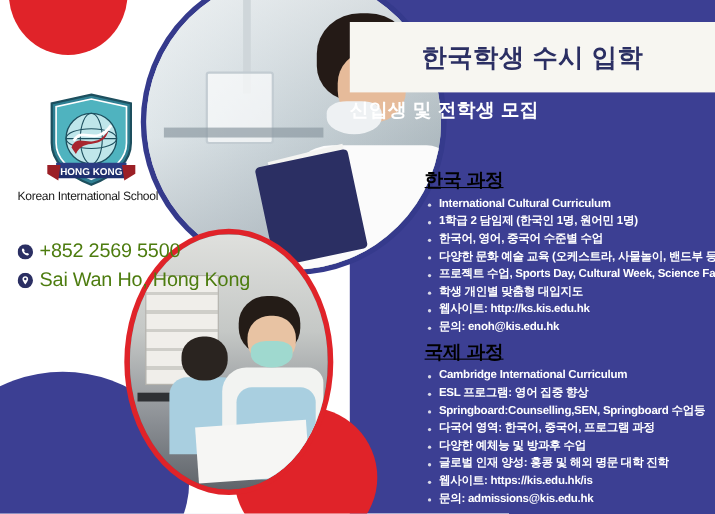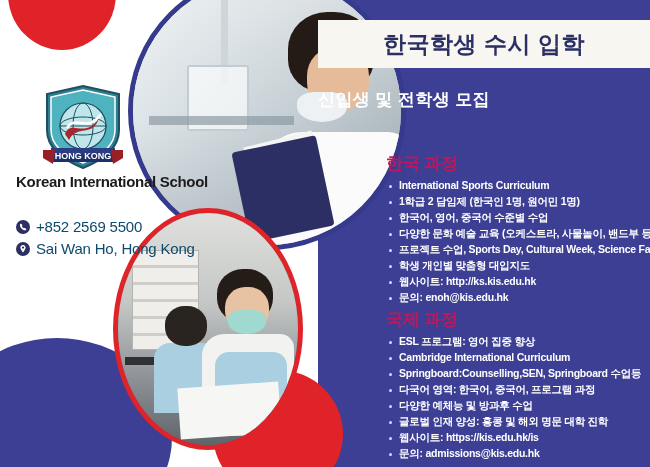--- a/index.html
+++ b/index.html
@@ -182,22 +182,22 @@
   #school-name-ko {
     margin: 6px 0 0 8px;
     font-size: 13px;
     font-weight: bold;
     color: #1b1b1b;
     letter-spacing: -0.3px;
     white-space: nowrap;
   }
   #school-name-en {
     margin: 1px 0 0 8px;
-    font-size: 15px;
-    font-weight: bold;
+    font-size: 11px;
+    font-weight: normal;
     color: #1b1b1b;
     letter-spacing: -0.3px;
     white-space: nowrap;
   }
 
   
   #contact-block {
     position: absolute;
     left: 16px;
     top: 218px;
@@ -205,30 +205,30 @@
   }
   .contact-row {
     display: flex;
     align-items: center;
     gap: 6px;
     margin-bottom: 5px;
     white-space: nowrap;
   }
   .contact-row .ci { flex: 0 0 auto; display: block; }
   .contact-row .ctxt {
-    font-size: 15px;
-    color: #0c4a6e;
+    font-size: 18px;
+    color: #4d7c0f;
     letter-spacing: -0.2px;
   }
 
   
   #title-band {
     position: absolute;
     left: 318px; top: 20px;
-    width: 332px; height: 48px;
+    width: 332px; height: 64px;
     background: #f7f6f1;
     display: flex;
     align-items: center;
     justify-content: center;
   }
   #title-band .txt {
     font-size: 23px;
     font-weight: bold;
     color: #2b2f63;
     letter-spacing: 0.5px;
@@ -248,23 +248,24 @@
   }
 
   
   .program-section { position: absolute; left: 386px; width: 262px; }
   #section-korean { top: 152px; }
   #section-intl   { top: 308px; }
 
   .sec-title {
     font-size: 17px;
     font-weight: bold;
-    color: #be185d;
+    color: #000000;
     margin: 0 0 4px 0;
     letter-spacing: -0.2px;
+    text-decoration: underline;
   }
   .sec-list { list-style: none; margin: 0; padding: 0; }
   .sec-list li {
     position: relative;
     padding-left: 13px;
     margin-bottom: 2.5px;
     font-size: 10.5px;
     font-weight: bold;
     color: #ffffff;
     letter-spacing: -0.25px;
@@ -362,36 +363,36 @@
   <div id="title-band">
     <span class="txt">한국학생 수시 입학</span>
   </div>
   <div id="subtitle-band">
     <span class="txt">신입생 및 전학생 모집</span>
   </div>
 
   <div class="program-section" id="section-korean">
     <div class="sec-title">한국 과정</div>
     <ul class="sec-list">
-      <li>International Sports Curriculum</li>
+      <li>International Cultural Curriculum</li>
       <li>1학급 2 담임제 (한국인 1명, 원어민 1명)</li>
       <li>한국어, 영어, 중국어 수준별 수업</li>
       <li>다양한 문화 예술 교육 (오케스트라, 사물놀이, 밴드부 등)</li>
       <li>프로젝트 수업, Sports Day, Cultural Week, Science Fair 등</li>
       <li>학생 개인별 맞춤형 대입지도</li>
       <li>웹사이트: http://ks.kis.edu.hk</li>
       <li>문의: enoh@kis.edu.hk</li>
     </ul>
   </div>
 
   <div class="program-section" id="section-intl">
     <div class="sec-title">국제 과정</div>
     <ul class="sec-list">
+      <li>Cambridge International Curriculum</li>
       <li>ESL 프로그램: 영어 집중 향상</li>
-      <li>Cambridge International Curriculum</li>
       <li>Springboard:Counselling,SEN, Springboard 수업등</li>
       <li>다국어 영역: 한국어, 중국어, 프로그램 과정</li>
       <li>다양한 예체능 및 방과후 수업</li>
       <li>글로벌 인재 양성: 홍콩 및 해외 명문 대학 진학</li>
       <li>웹사이트: https://kis.edu.hk/is</li>
       <li>문의: admissions@kis.edu.hk</li>
     </ul>
   </div>
 
 </div>

